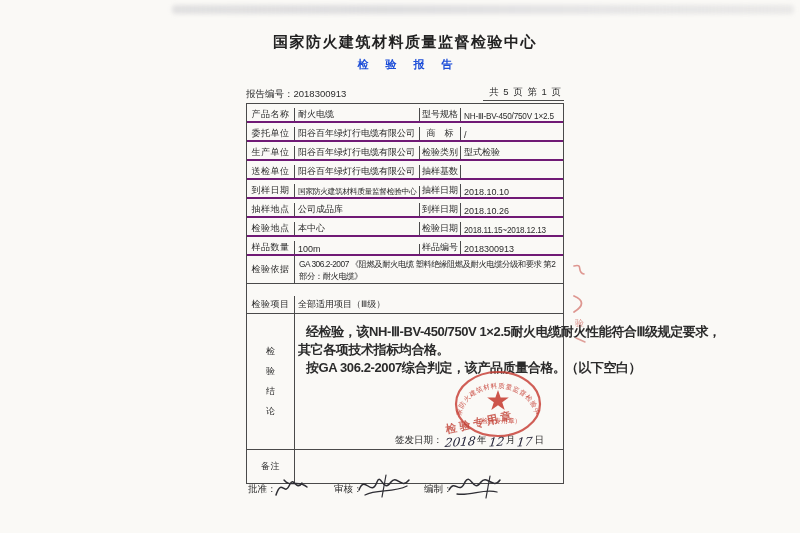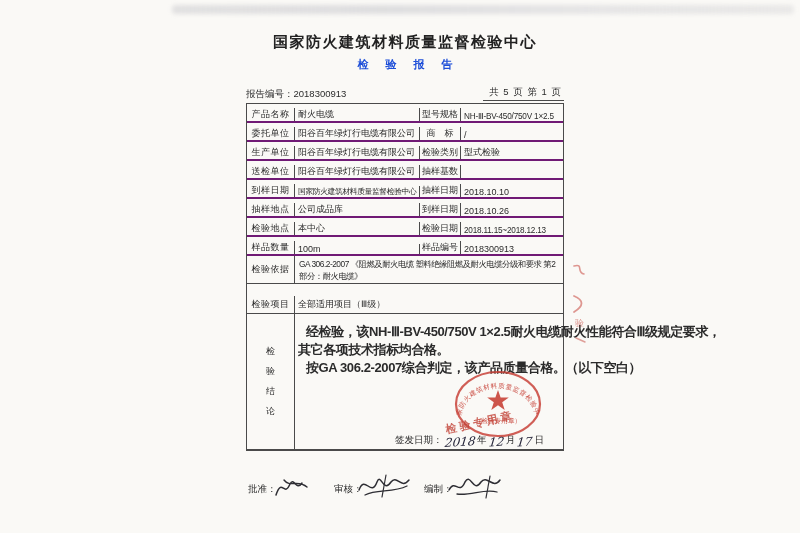--- a/index.html
+++ b/index.html
@@ -182,20 +182,24 @@
           <span class="hw">2018</span>
           <span>年</span>
           <span class="hw">12</span>
           <span>月</span>
           <span class="hw">17</span>
           <span>日</span>
         </div>
       </div>
     </div>
 
+    <div class="rrow">
+      <div class="cell c-l1">备注</div>
+      <div class="cell c-v2"></div>
+    </div>
   </div>
 
   <div class="sigrow">
     <span class="slabel sl-approve">批准：</span>
     <svg class="sigsvg sg1" width="44" height="28" viewBox="0 0 44 28">
       <path d="M5,21 C11,3 13,24 19,10 C23,2 25,18 31,9" fill="none" stroke="#2e2e34" stroke-width="1.5" stroke-linecap="round"></path>
       <path d="M13,6 C19,14 27,5 36,13" fill="none" stroke="#2e2e34" stroke-width="1.4" stroke-linecap="round"></path>
     </svg>
     <span class="slabel sl-review">审核：</span>
     <svg class="sigsvg sg2" width="60" height="30" viewBox="0 0 60 30">

